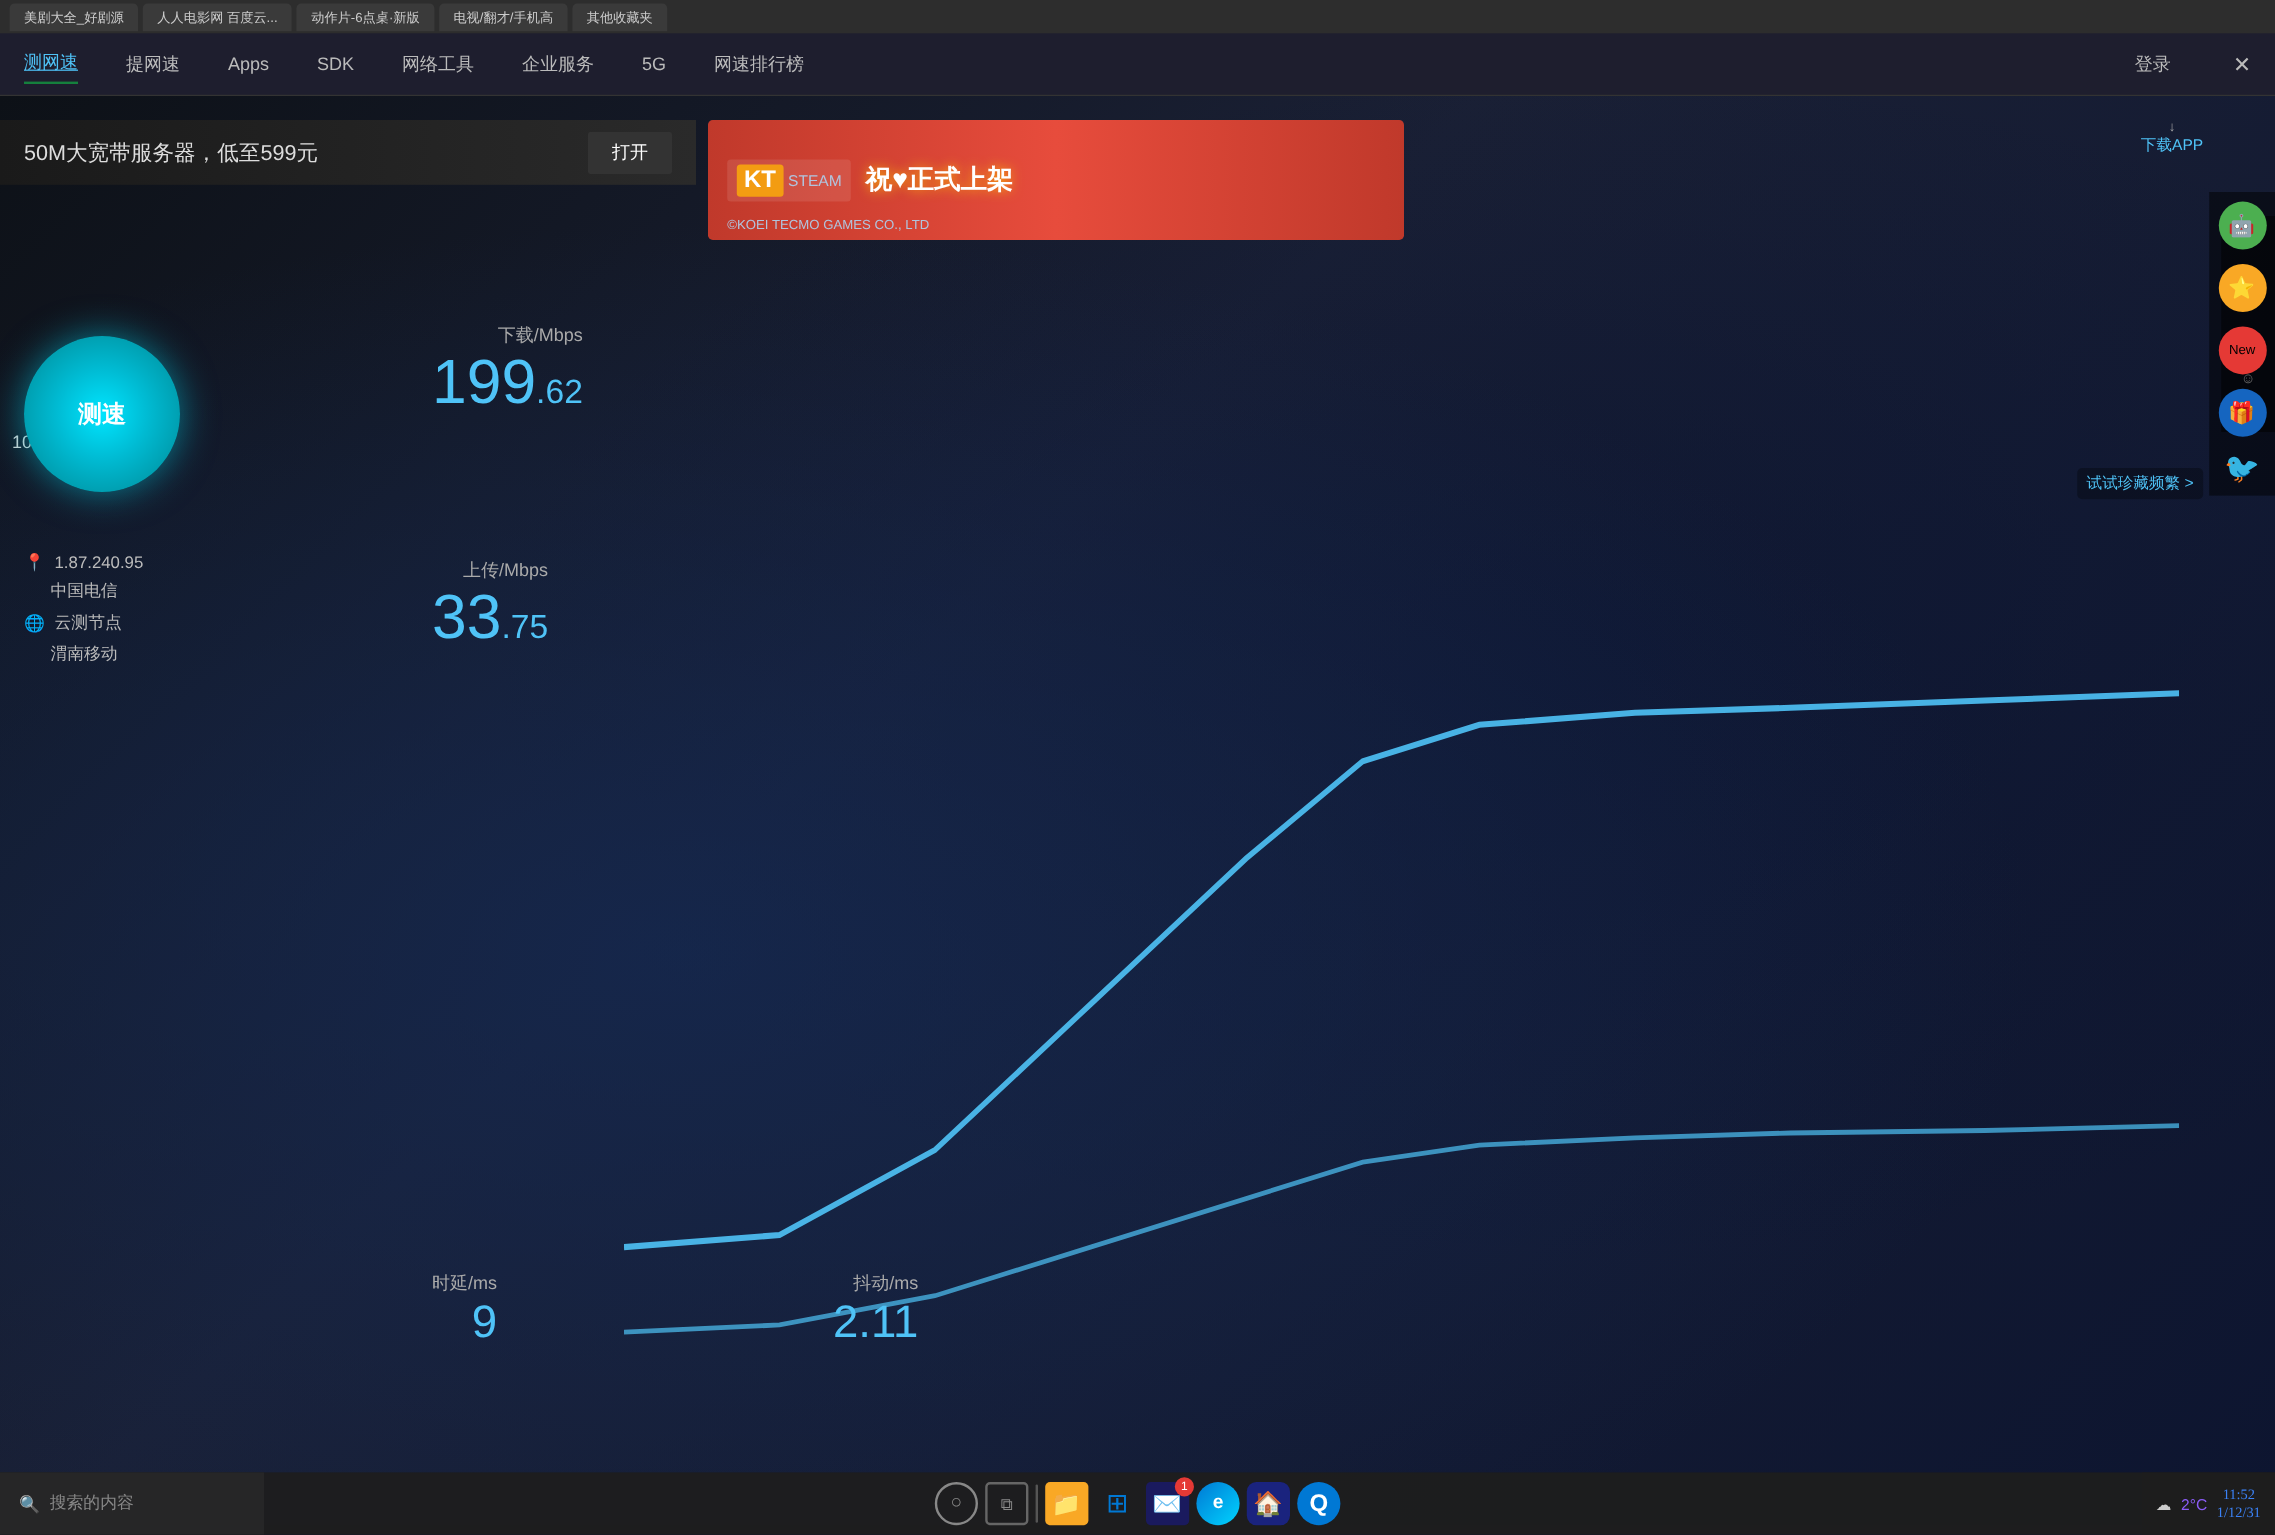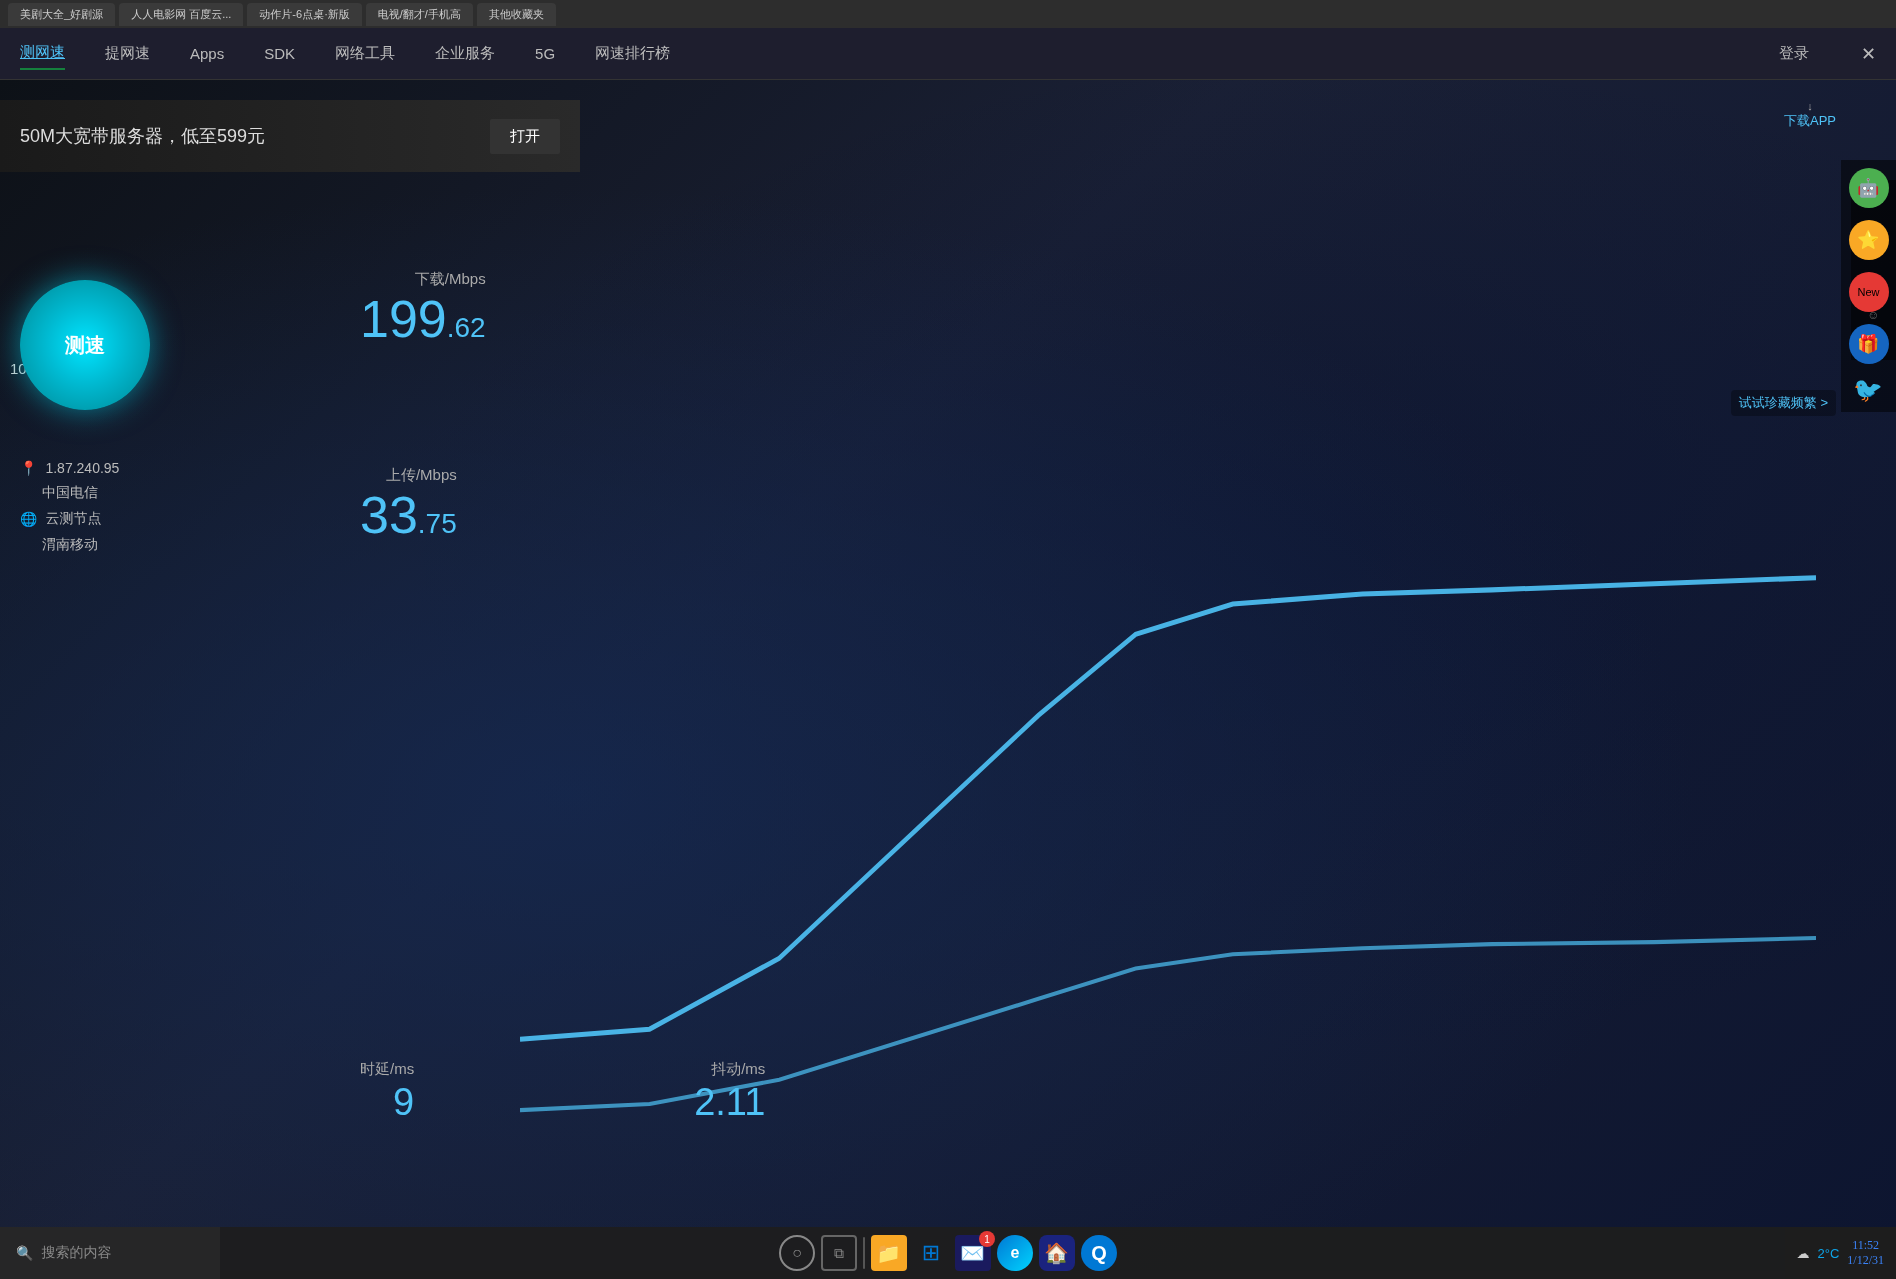--- a/index.html
+++ b/index.html
@@ -86,21 +86,21 @@
       background: radial-gradient(ellipse at 30% 60%, rgba(20,40,80,0.8) 0%, transparent 60%),
                   radial-gradient(ellipse at 70% 40%, rgba(10,20,50,0.6) 0%, transparent 50%);
     }
 
     
     .promo-banner {
       position: absolute;
       top: 20px;
       left: 0;
       width: 580px;
-      height: 72px;
+      height: 54px;
       background: linear-gradient(90deg, #1a1a1a, #2a2a2a);
       display: flex;
       align-items: center;
       padding: 0 20px;
       gap: 16px;
     }
     .promo-text {
       color: #ddd;
       font-size: 18px;
     }
@@ -397,21 +397,21 @@
       color: #3b82f6;
       font-size: 12px;
       text-align: center;
       font-family: Liberation Serif, serif;
     }
     .tray-weather {
       color: #ccc;
       font-size: 13px;
     }
     .tray-temp {
-      color: #0ea5e9;
+      color: #8b5cf6;
       font-size: 13px;
     }
 
     
     .download-hint {
       position: absolute;
       right: 60px;
       top: 20px;
       color: #4fc3f7;
       font-size: 13px;
@@ -506,20 +506,30 @@
 </div>
 
 <div class="main-content">
   <div class="bg-photo"></div>
 
   <div class="promo-banner">
     <span class="promo-text">50M大宽带服务器，低至599元</span>
     <button class="promo-btn">打开</button>
   </div>
 
+  <div class="steam-banner">
+    <div class="steam-logo">
+      <span class="steam-kt">KT</span>
+      <span class="steam-text-logo">STEAM</span>
+    </div>
+    <span class="steam-promo-text">
+      <span>祝♥正式上架</span>
+    </span>
+    <span style="color:#b0c4de;font-size:11px;position:absolute;bottom:6px;left:16px;">©KOEI TECMO GAMES CO., LTD</span>
+  </div>
 
   <div class="bandwidth-label">1024M</div>
 
   <div class="speed-circle">
     <span class="speed-circle-text">测速</span>
   </div>
 
   <div class="ip-info">
     <div class="ip-row">
       <span class="ip-icon">📍</span>

